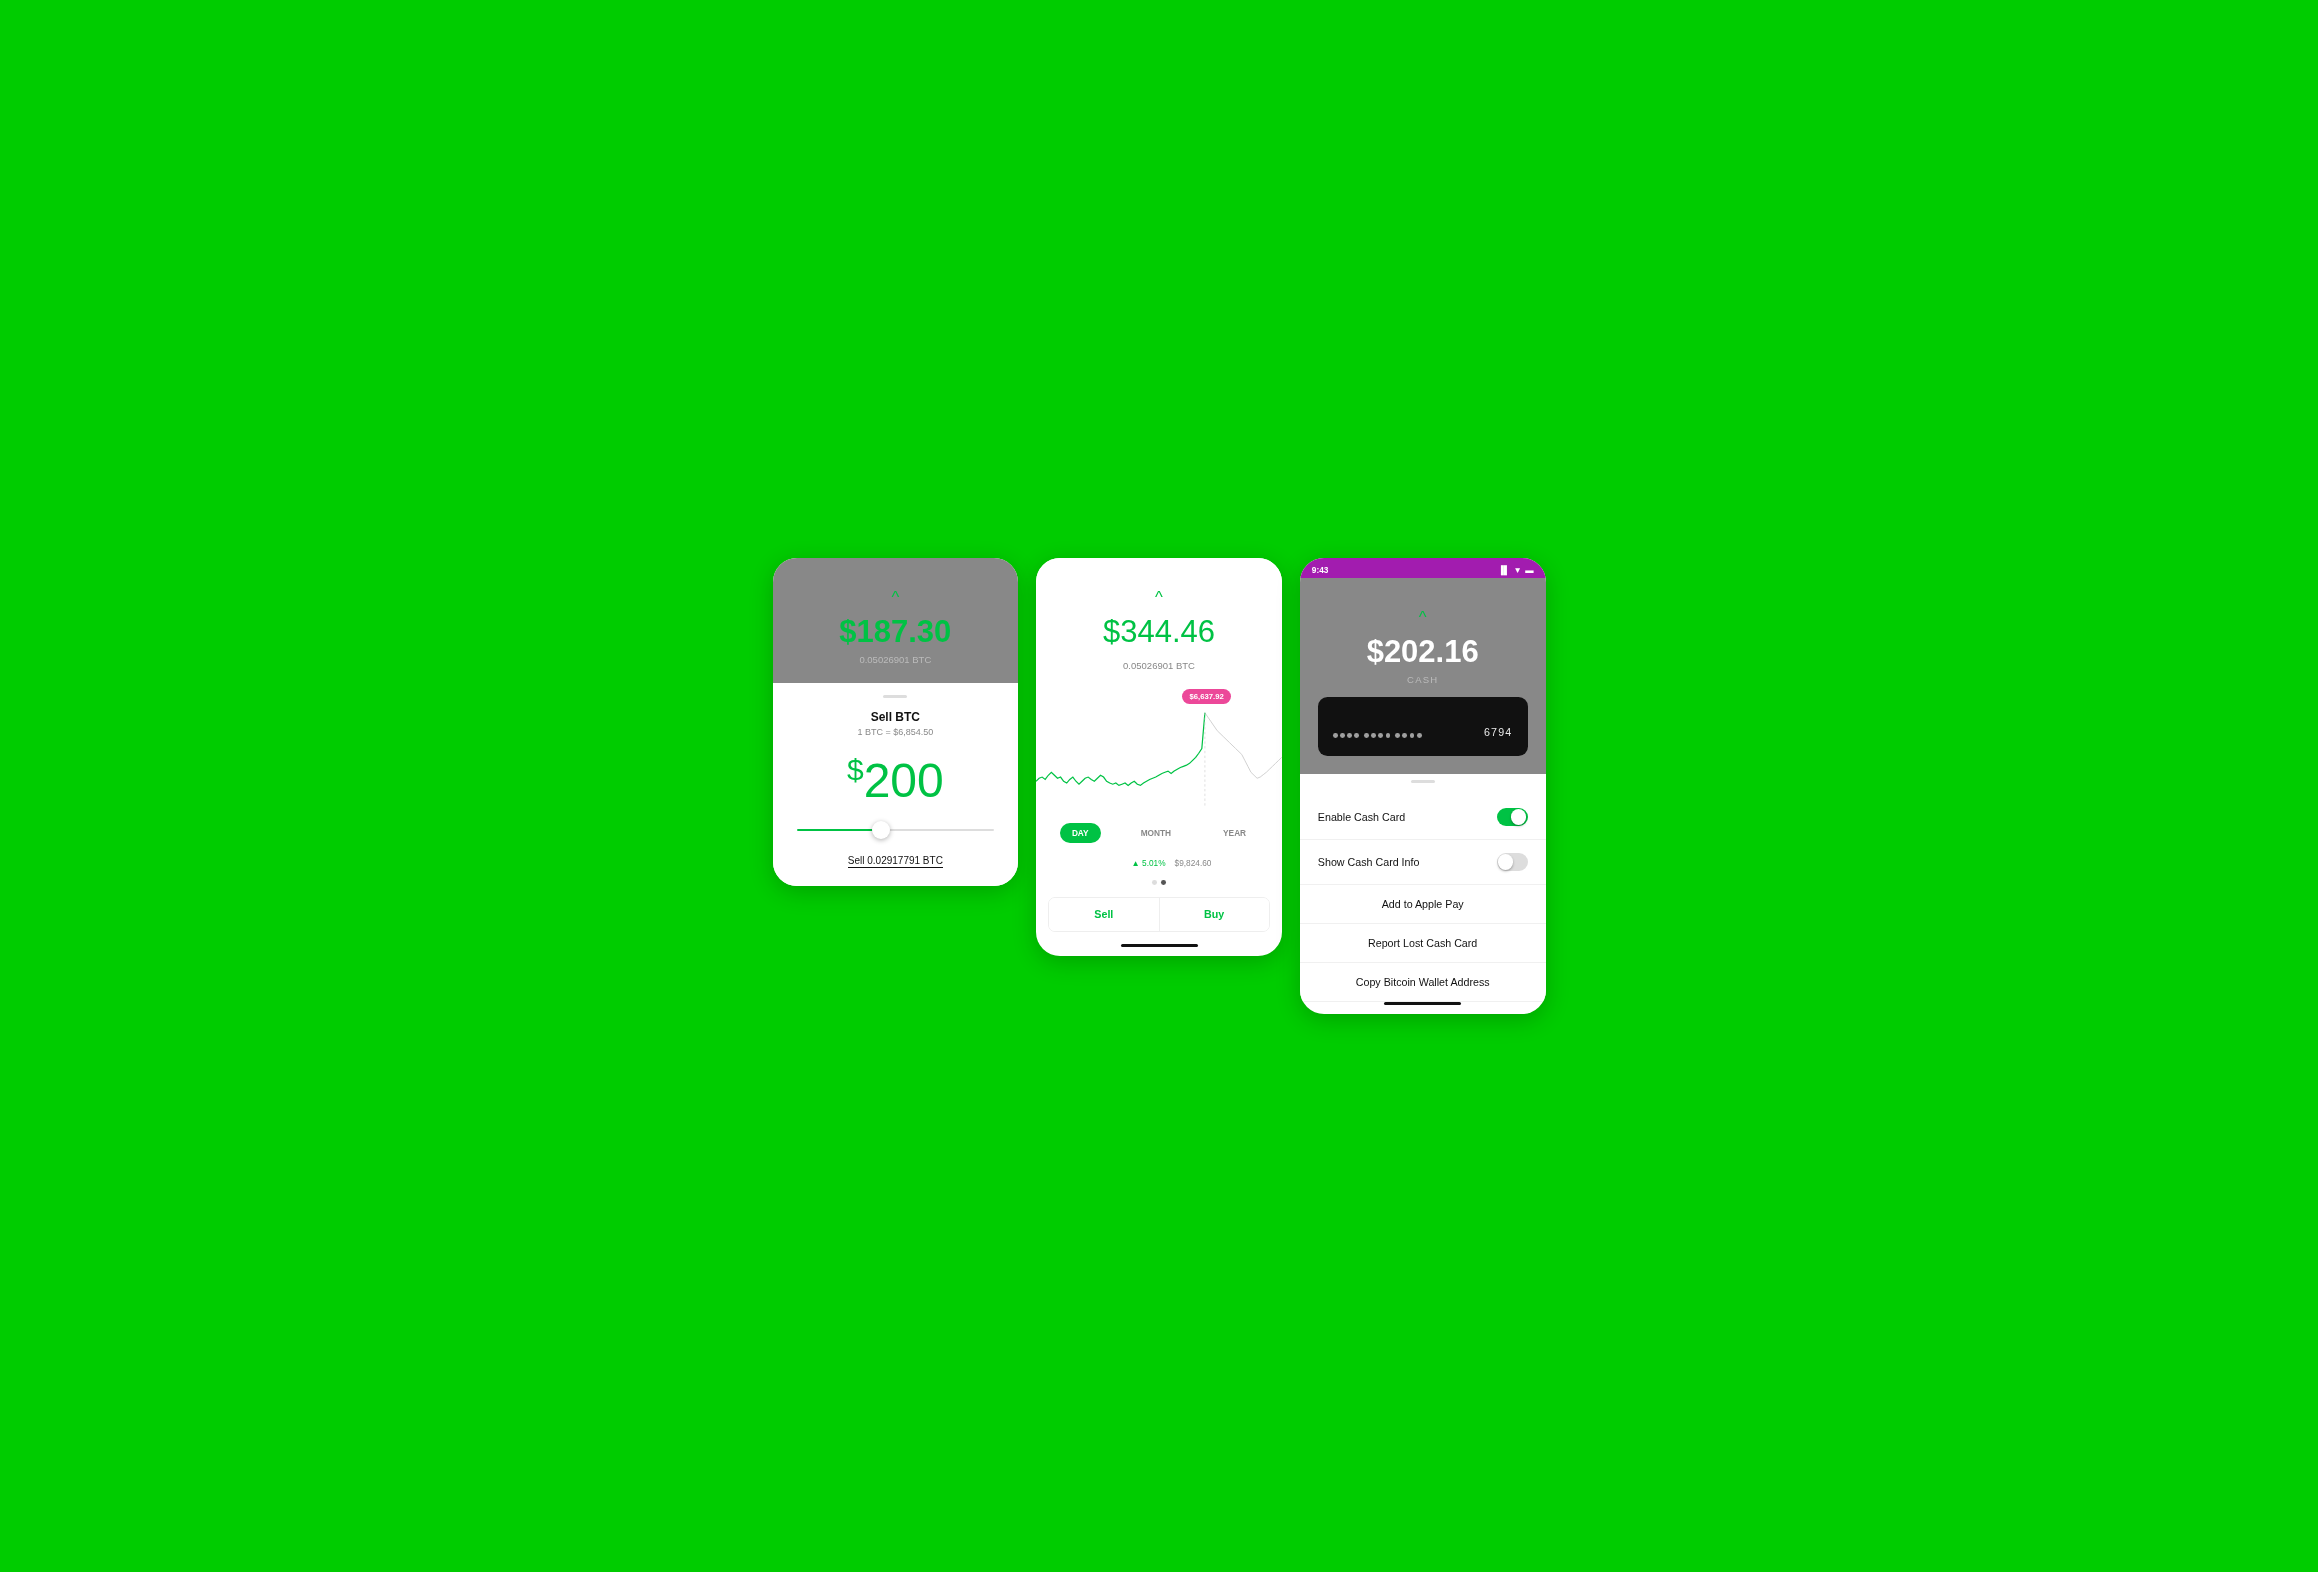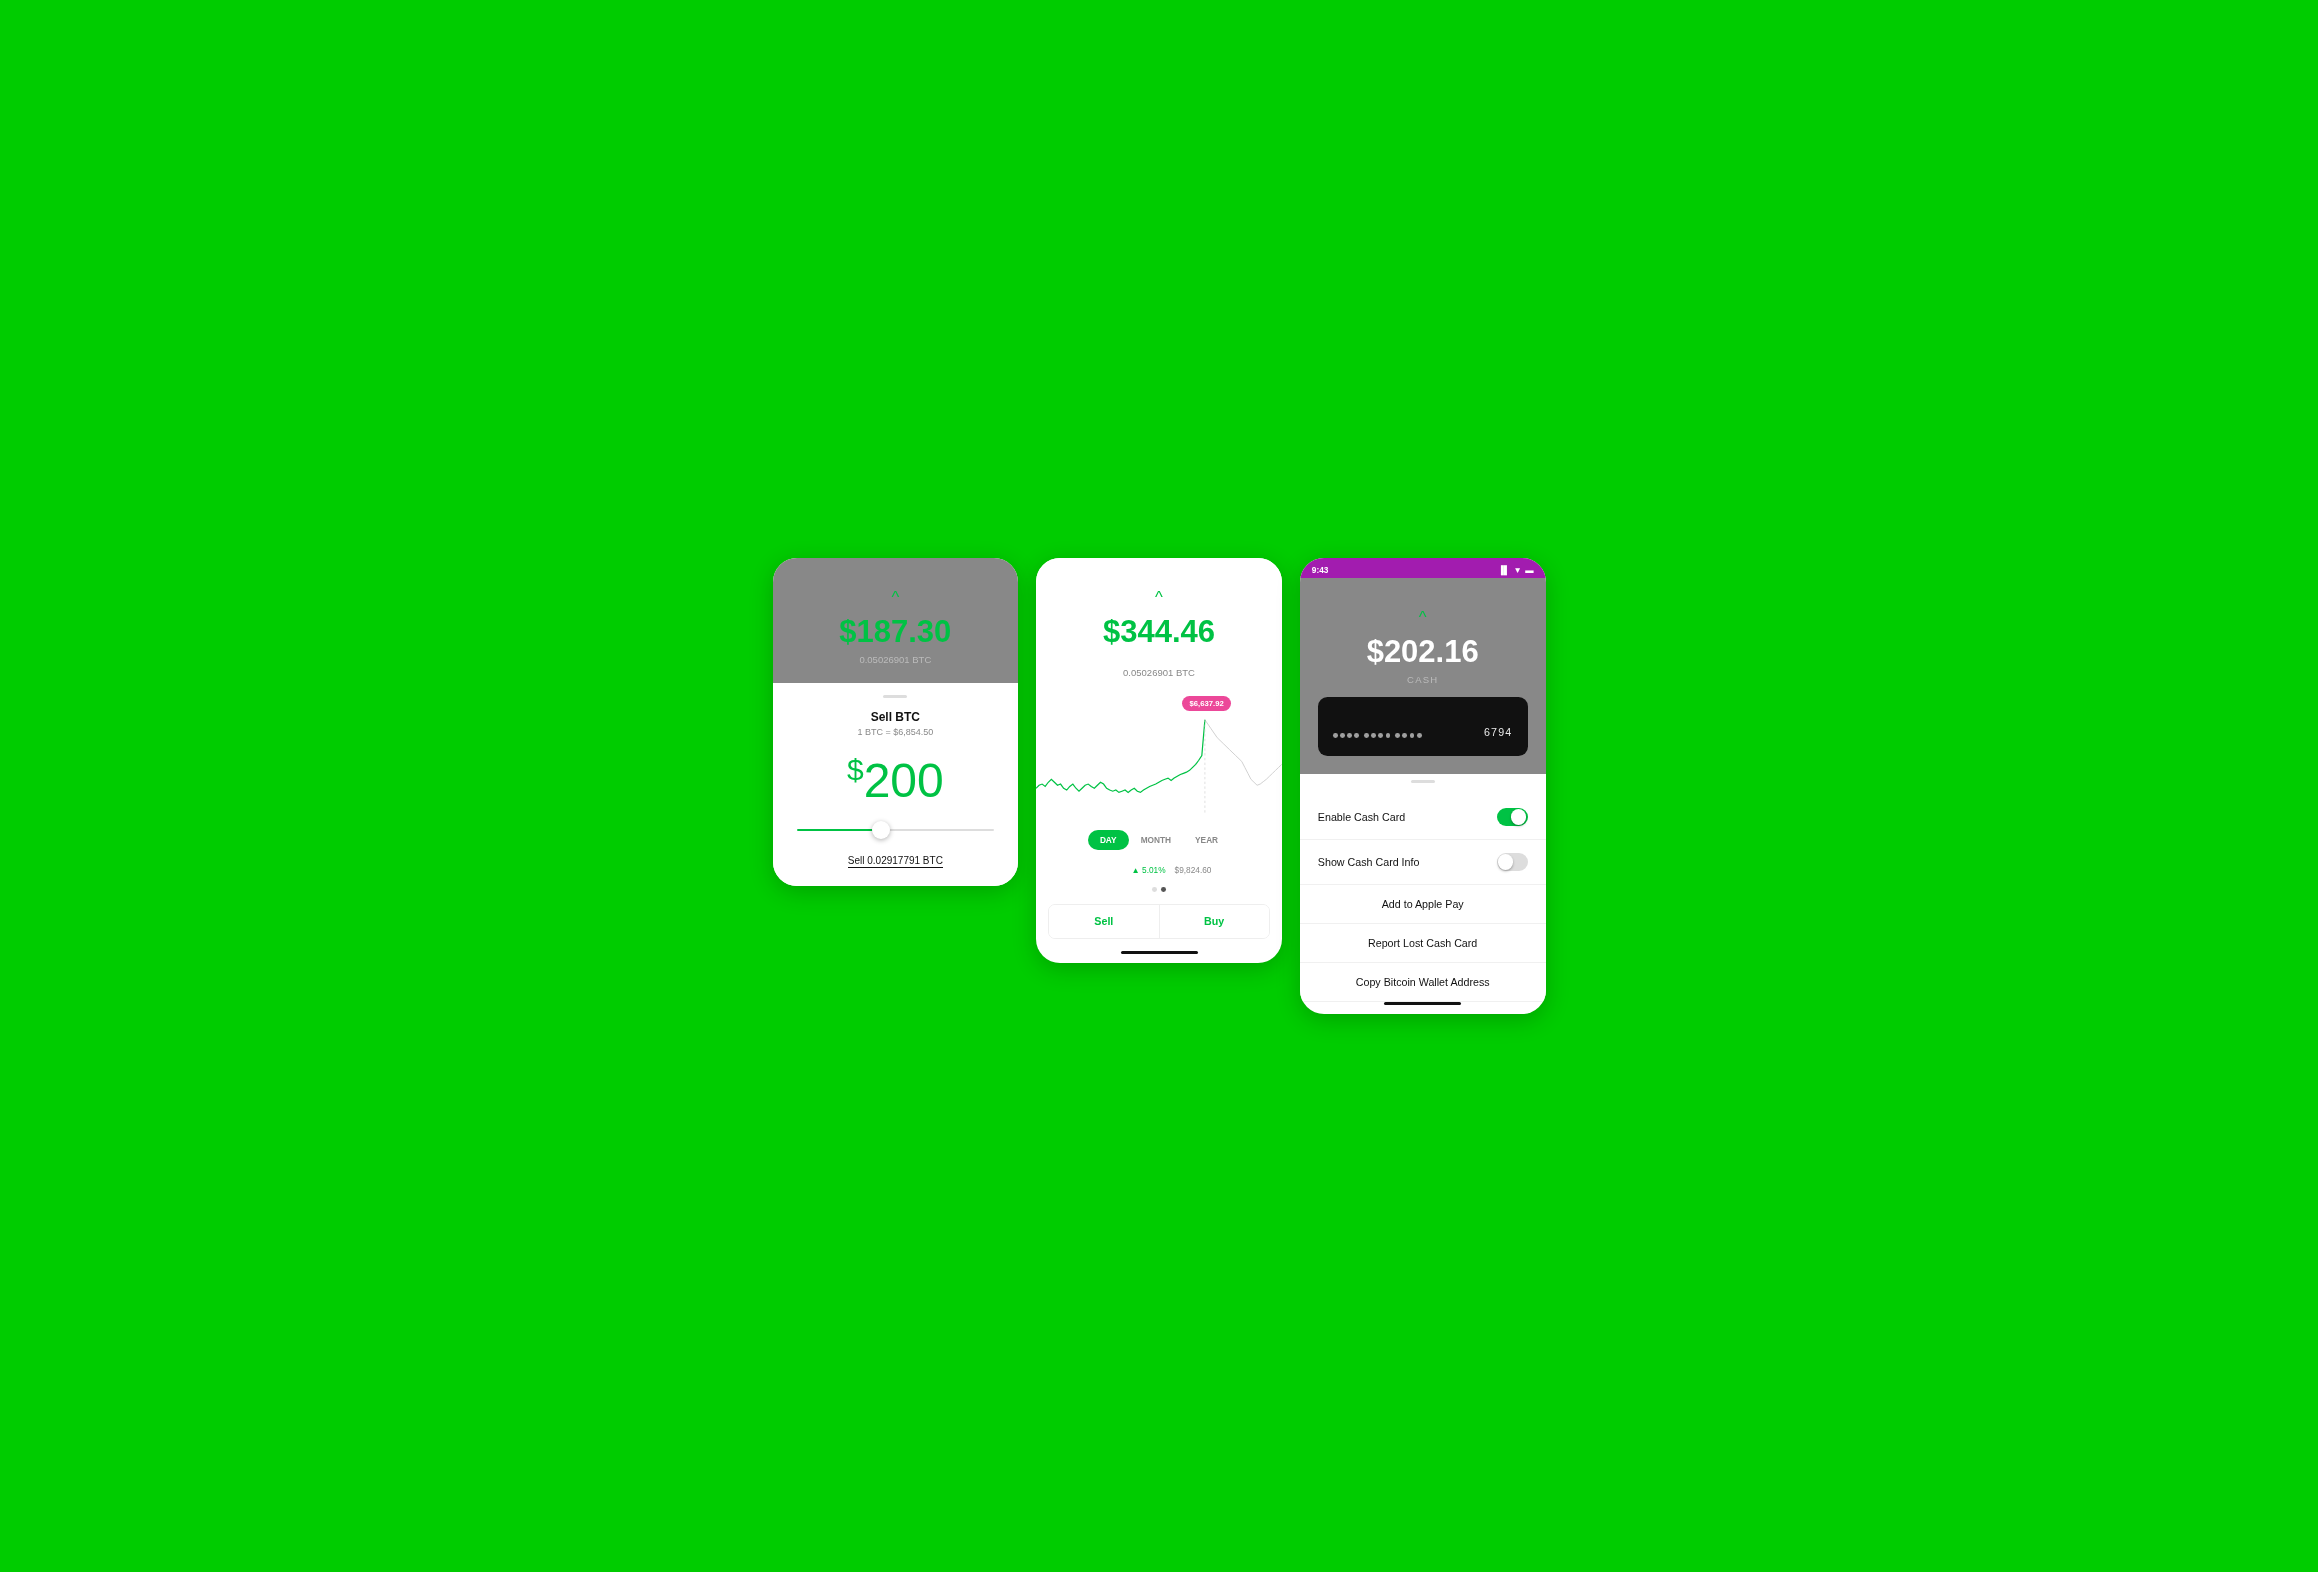--- a/index.html
+++ b/index.html
@@ -141,22 +141,22 @@
       align-items: center;
     }
     .screen2 .chevron {
       color: #00c244;
       font-size: 16.6px;
       margin-bottom: 6px;
     }
     .screen2 .btc-balance {
       color: #00c244;
       font-size: 31px;
-      font-weight: 700;
-      margin-bottom: 17px;
+      font-weight: 400;
+      margin-bottom: 10px;
     }
     .screen2 .btc-amount {
       color: #888;
       font-size: 9.5px;
     }
     .chart-area {
       padding: 6px 0;
       position: relative;
       height: 131px;
       overflow: hidden;
@@ -173,21 +173,21 @@
       font-weight: 700;
       z-index: 2;
     }
     .chart-svg {
       width: 100%;
       height: 119px;
     }
     .time-tabs {
       display: flex;
       justify-content: center;
-      gap: 0;
+      gap: 28px;
       padding: 9px 12px;
       align-items: center;
     }
     .time-tab {
       padding: 4.8px 12px;
       border-radius: 12px;
       font-size: 8.3px;
       font-weight: 600;
       color: #888;
       cursor: pointer;

